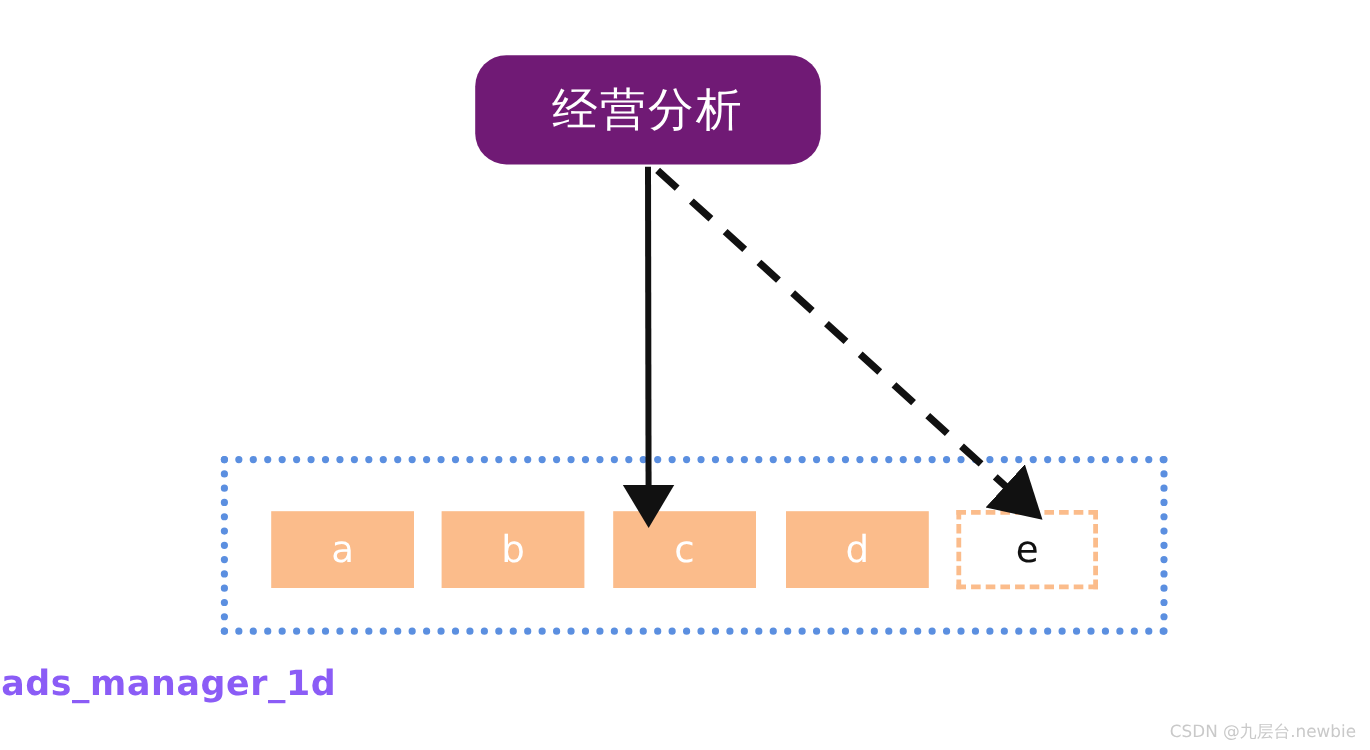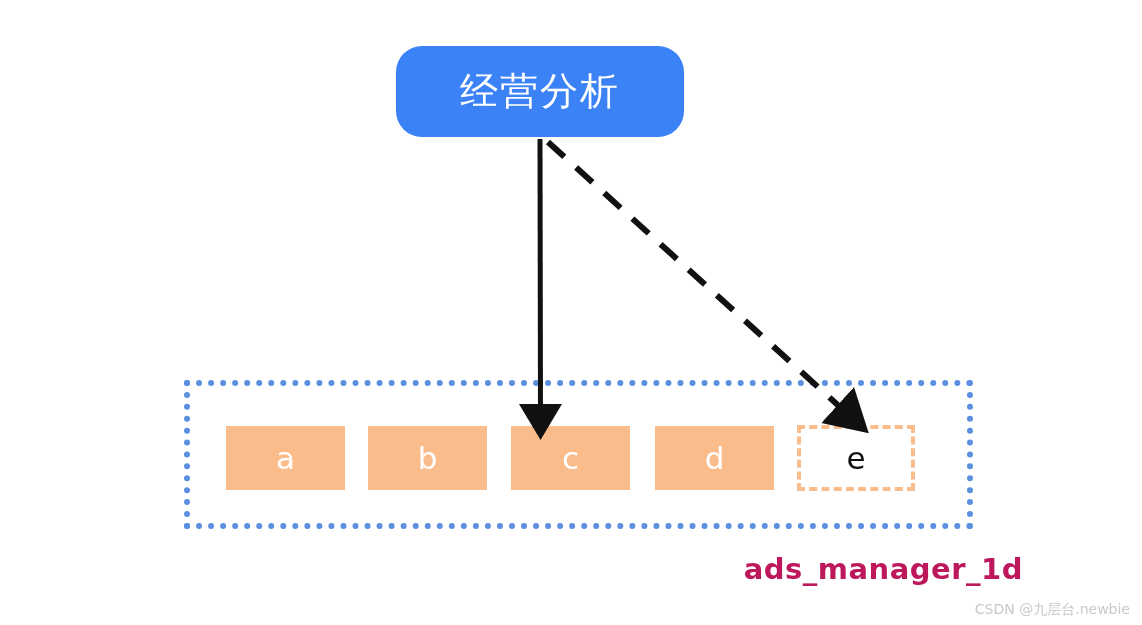--- a/index.html
+++ b/index.html
@@ -18,21 +18,21 @@
     overflow: hidden;
   }
 
   
   .node-top {
     position: absolute;
     left: 396px;
     top: 46px;
     width: 288px;
     height: 91px;
-    background: #3b82f6;
+    background: #701a75;
     border-radius: 26px;
     box-sizing: border-box;
     display: flex;
     align-items: center;
     justify-content: center;
   }
   .node-top-label {
     color: #ffffff;
     font-size: 38px;
     letter-spacing: 2px;
@@ -82,24 +82,24 @@
   .leaf-c { left: 511px; }
   .leaf-d { left: 655px; }
   .leaf-e { left: 797px; }
 
   
   .caption {
     position: absolute;
     left: 0;
     top: 552px;
     width: 1022px;
-    text-align: right;
+    text-align: left;
     font-size: 29px;
     font-weight: bold;
-    color: #be185d;
+    color: #8b5cf6;
     font-family: "DejaVu Sans", sans-serif;
     letter-spacing: 0.5px;
   }
   .caption-inner {
     position: relative;
     left: 1px;
   }
 
   
   .watermark {

